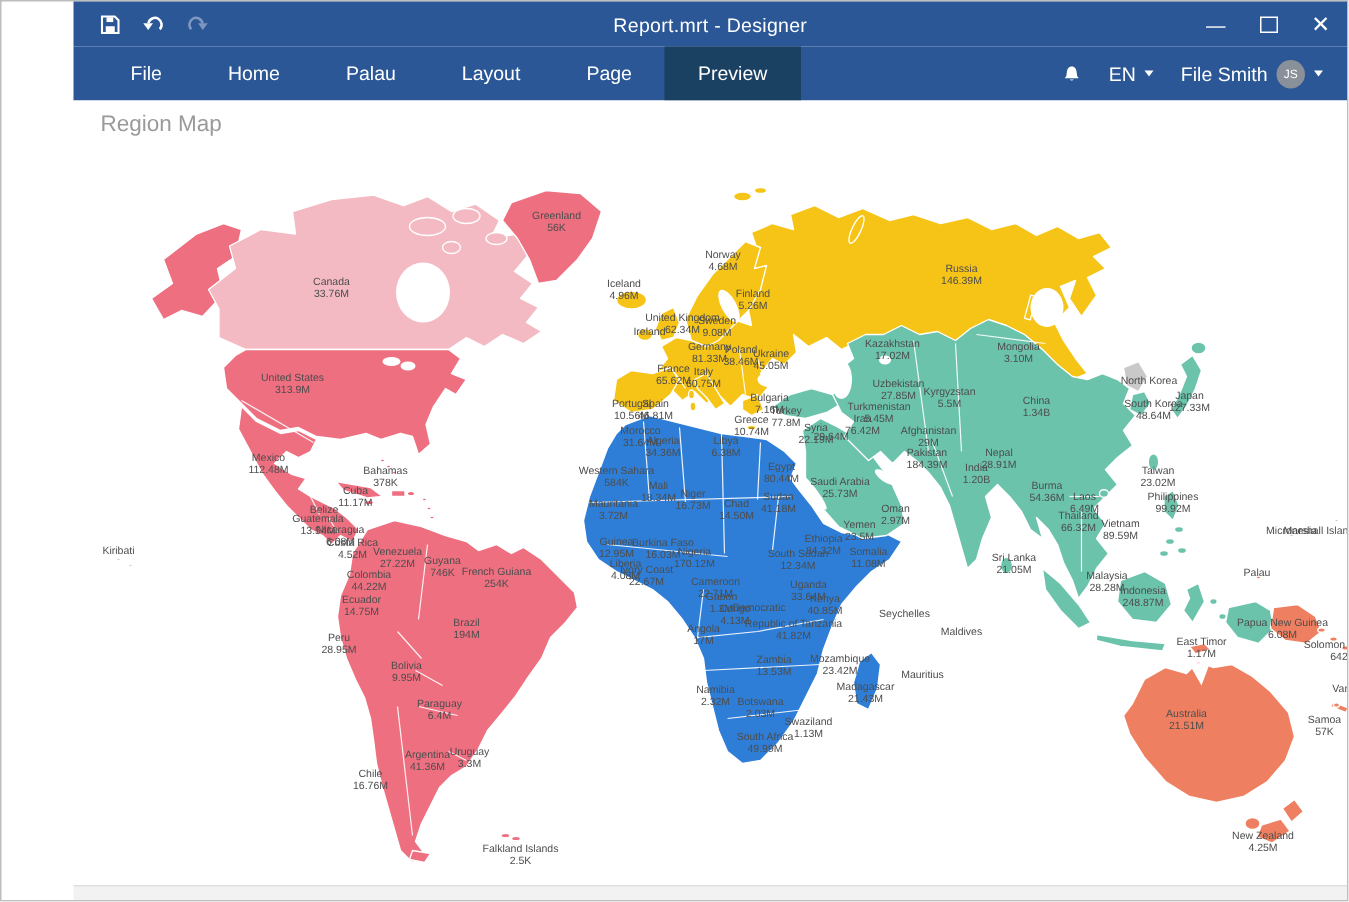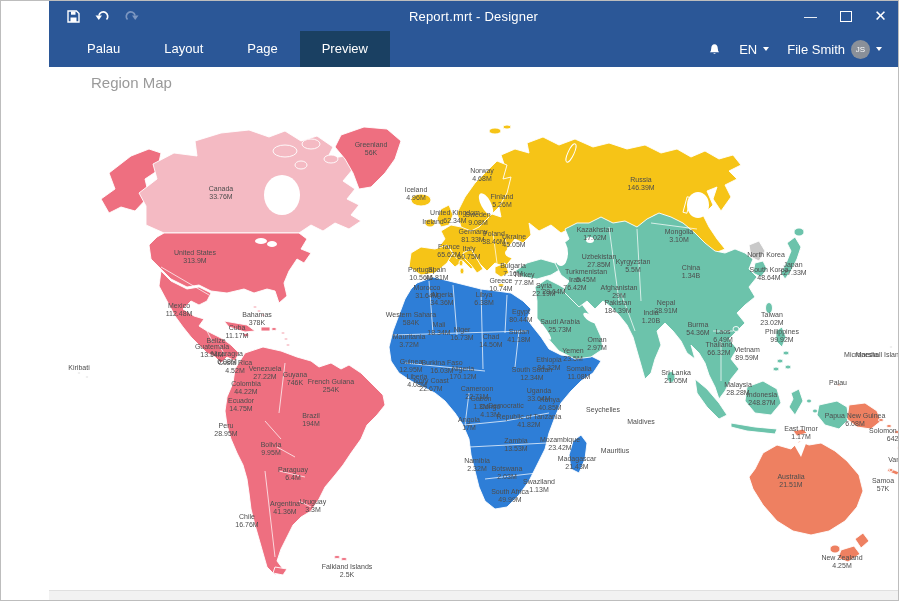--- a/index.html
+++ b/index.html
@@ -18,21 +18,21 @@
   .tabs{display:flex;align-items:stretch;height:36px;padding-left:16px;}
   .tab{padding:0 22px;line-height:36px;cursor:pointer;}
   .tab.active{background:#1a4062;text-align:right;}
   .menu-right{margin-left:auto;display:flex;align-items:center;gap:8px;padding-right:16px;}
   .lang{display:flex;align-items:center;gap:6px;margin-left:8px;cursor:pointer;}
   .user{display:flex;align-items:center;gap:6px;margin-left:10px;cursor:pointer;}
   .avatar{width:19px;height:19px;border-radius:50%;background:#8a9099;color:#fff;font-size:8px;display:flex;align-items:center;justify-content:center;}
   .caret{width:0;height:0;border-left:3.5px solid transparent;border-right:3.5px solid transparent;border-top:4px solid #fff;display:inline-block;}
   
   .content{position:relative;flex:1;background:#fff;overflow:hidden;}
-  .report-title{position:absolute;left:18px;top:7px;font-size:15px;color:#9a9a9a;z-index:3;margin-left:24px;}
+  .report-title{position:absolute;left:18px;top:7px;font-size:15px;color:#9a9a9a;z-index:3;}
   #map-svg{position:absolute;left:0;top:0;}
   #labels-layer{position:absolute;left:0;top:0;width:899px;height:526px;pointer-events:none;z-index:2;}
   .map-label{position:absolute;transform:translateX(-50%);text-align:center;font-size:7px;line-height:8px;color:#4d4d4d;white-space:nowrap;}
   .map-label span{display:block;}
   .statusbar{flex:0 0 9px;background:#f2f2f2;border-top:1px solid #e0e0e0;}
   svg [data-region]{stroke:#ffffff;stroke-width:0.9;stroke-linejoin:round;}
   svg .sea{fill:#ffffff;stroke:none;}
   svg .border-line{fill:none;stroke:#ffffff;stroke-width:0.8;opacity:.9;}
 </style>
 </head>
@@ -67,20 +67,22 @@
       <span class="tb-btn">—</span>
       <span class="tb-btn">
           <span class="max-box"></span>
         </span>
       <span class="tb-btn" style="font-size:15px;">✕</span>
     </div>
   </div>
 
   <div class="menubar">
     <div class="tabs" id="menu-tabs">
+        <span class="tab">File</span>
+        <span class="tab">Home</span>
         <span class="tab">Palau</span>
         <span class="tab">Layout</span>
         <span class="tab">Page</span>
         <span class="tab active">Preview</span>
       </div>
     <div class="menu-right">
       <span class="tb-icon">
         <svg width="15" height="15" viewBox="0 0 16 15">
             <path d="M8,2 C5.7,2 4.6,3.9 4.5,6.3 L4.1,9 L3,10.3 L13,10.3 L11.9,9 L11.5,6.3 C11.4,3.9 10.3,2 8,2 Z" fill="#fff"></path>
             <path d="M6.6,11.2 A1.6,1.6 0 0 0 9.4,11.2 Z" fill="#fff"></path>

